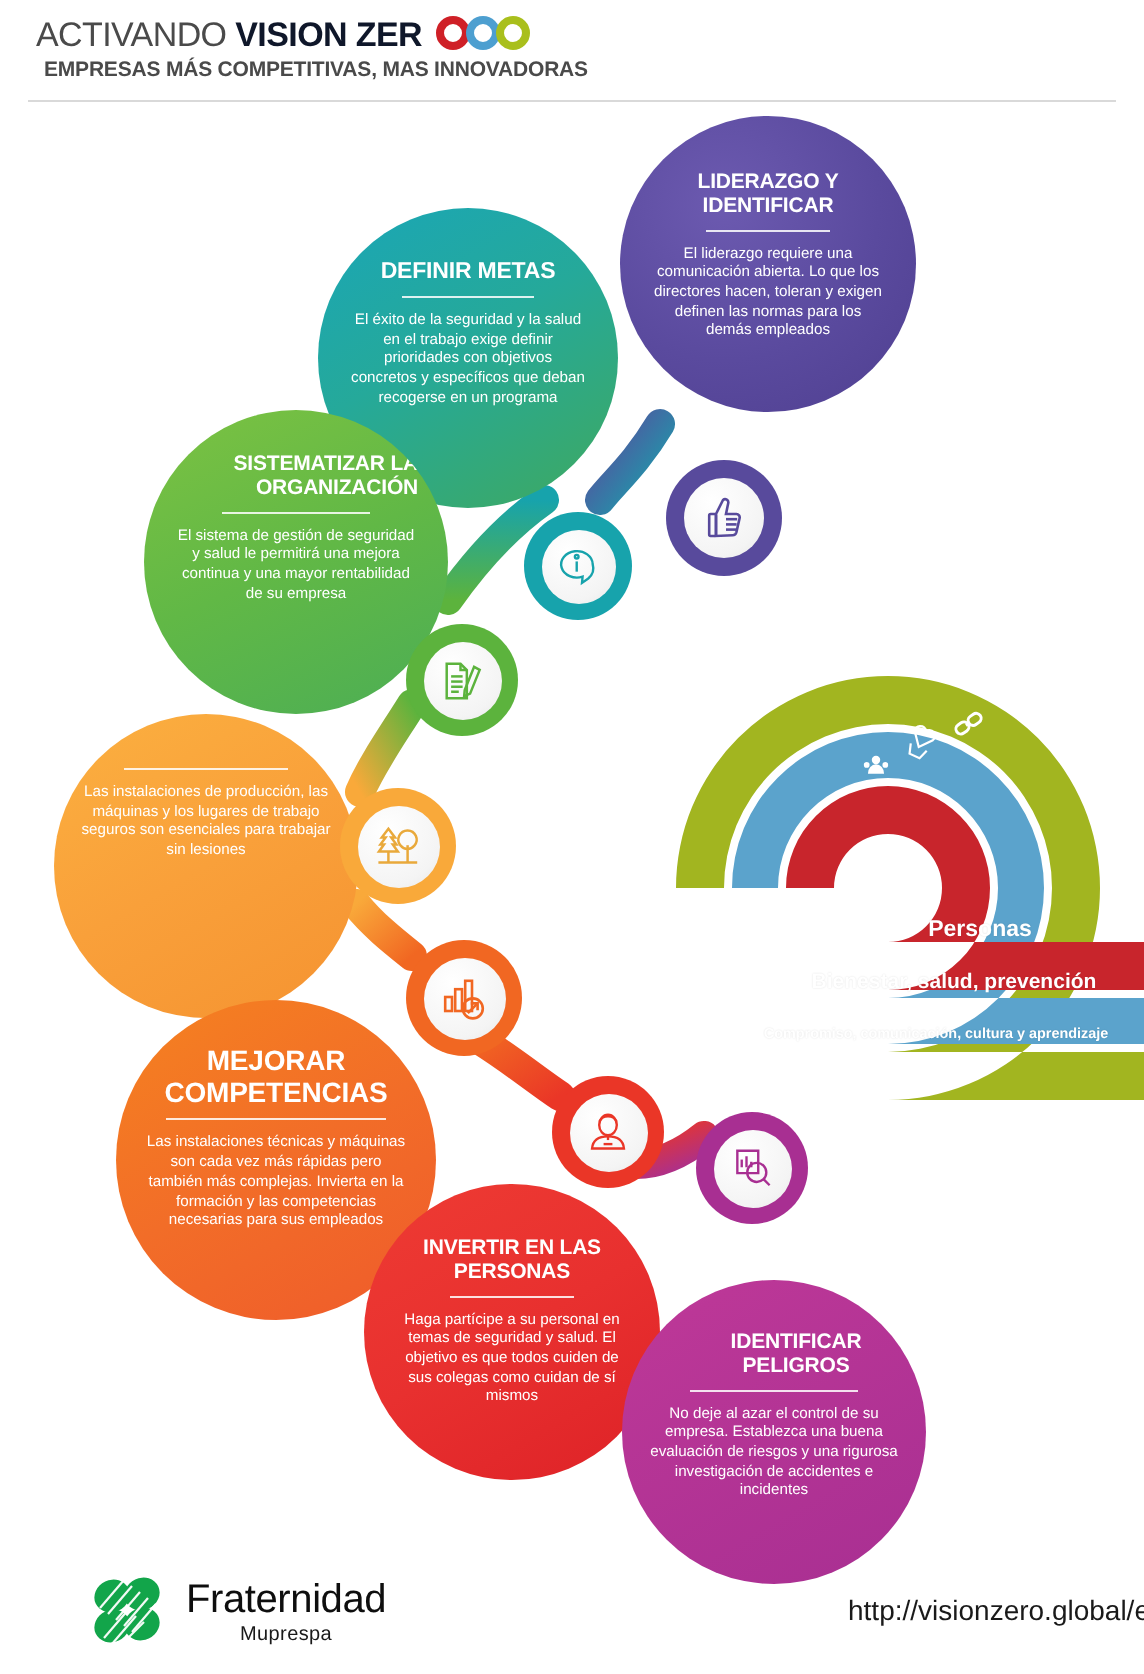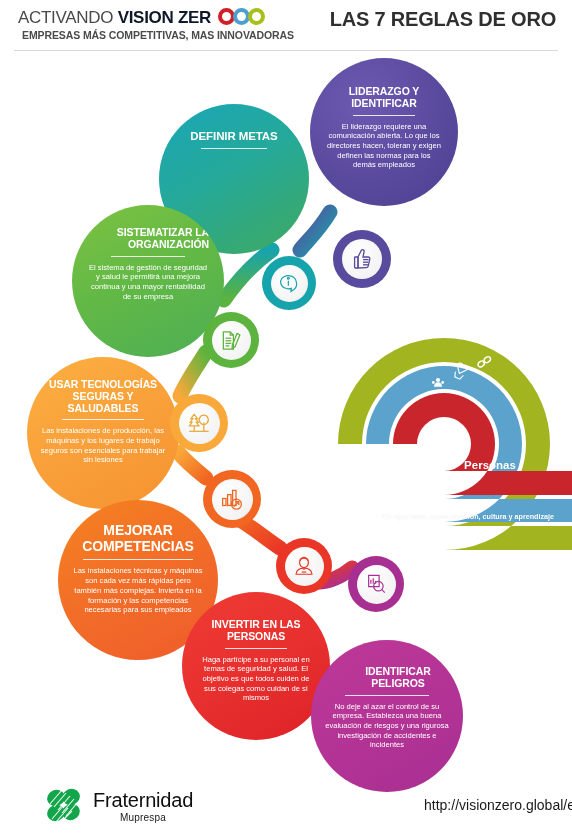--- a/index.html
+++ b/index.html
@@ -157,21 +157,20 @@
   <div id="header">
     <div class="logo-line1">
       <span class="logo-activando">ACTIVANDO </span><span class="logo-visionzero">VISION ZER</span>
     </div>
     <div class="logo-rings">
       <span class="ring r1"></span>
       <span class="ring r2"></span>
       <span class="ring r3"></span>
     </div>
     <div class="logo-line2">EMPRESAS MÁS COMPETITIVAS, MAS INNOVADORAS</div>
-    <div class="header-title">LAS 7 REGLAS DE ORO</div>
     <div class="hr-rule"></div>
   </div>
 
   <svg width="572" height="837" style="position:absolute;left:0;top:0;pointer-events:none">
     <defs>
       <linearGradient id="gA" x1="0" y1="0" x2="1" y2="1">
         <stop offset="0%" stop-color="#5a4a9e"></stop>
           <stop offset="100%" stop-color="#17a3ac"></stop>
       </linearGradient>
       <linearGradient id="gB" x1="0" y1="0" x2="0" y2="1">
@@ -226,42 +225,43 @@
           <path d="M-8,7 l3,9 h10 l3,-9" fill="none" stroke="#fff" stroke-width="2"></path>
         </g>
         <g transform="translate(158,36) rotate(-35) scale(0.62)">
           <rect x="-11" y="-4" width="11" height="8" rx="4" fill="none" stroke="#fff" stroke-width="2.4"></rect>
           <rect x="1" y="-4" width="11" height="8" rx="4" fill="none" stroke="#fff" stroke-width="2.4"></rect>
           <line x1="-2" y1="0" x2="2" y2="0" stroke="#fff" stroke-width="2.4"></line>
         </g>
       </g>
     </svg>
     <div class="spiral-label" id="lbl-personas">Personas</div>
+    <div class="spiral-label" id="lbl-bienestar">Bienestar, salud, prevención</div>
     <div class="spiral-label" id="lbl-compromiso">Compromiso, comunicación, cultura y aprendizaje</div>
   </div>
 
   <div class="bubble" id="b-liderazgo">
     <div class="b-title">LIDERAZGO Y IDENTIFICAR</div>
     <div class="b-sep"></div>
     <div class="b-body">El liderazgo requiere una comunicación abierta. Lo que los directores hacen, toleran y exigen definen las normas para los demás empleados</div>
   </div>
 
   <div class="bubble" id="b-metas">
     <div class="b-title">DEFINIR METAS</div>
     <div class="b-sep"></div>
+    <div class="b-body">El éxito de la seguridad y la salud en el trabajo exige definir prioridades con objetivos concretos y específicos que deban recogerse en un programa</div>
   </div>
 
   <div class="bubble" id="b-sistematizar">
     <div class="b-title">SISTEMATIZAR LA ORGANIZACIÓN</div>
     <div class="b-sep"></div>
     <div class="b-body">El sistema de gestión de seguridad y salud le permitirá una mejora continua y una mayor rentabilidad de su empresa</div>
   </div>
 
   <div class="bubble" id="b-tecnologias">
-    <div class="b-title">USAR TECNOLOGÍAS SEGURAS Y SALUDABLES</div>
     <div class="b-sep"></div>
     <div class="b-body">Las instalaciones de producción, las máquinas y los lugares de trabajo seguros son esenciales para trabajar sin lesiones</div>
   </div>
 
   <div class="bubble" id="b-competencias">
     <div class="b-title">MEJORAR COMPETENCIAS</div>
     <div class="b-sep"></div>
     <div class="b-body">Las instalaciones técnicas y máquinas son cada vez más rápidas pero también más complejas. Invierta en la formación y las competencias necesarias para sus empleados</div>
   </div>
 

